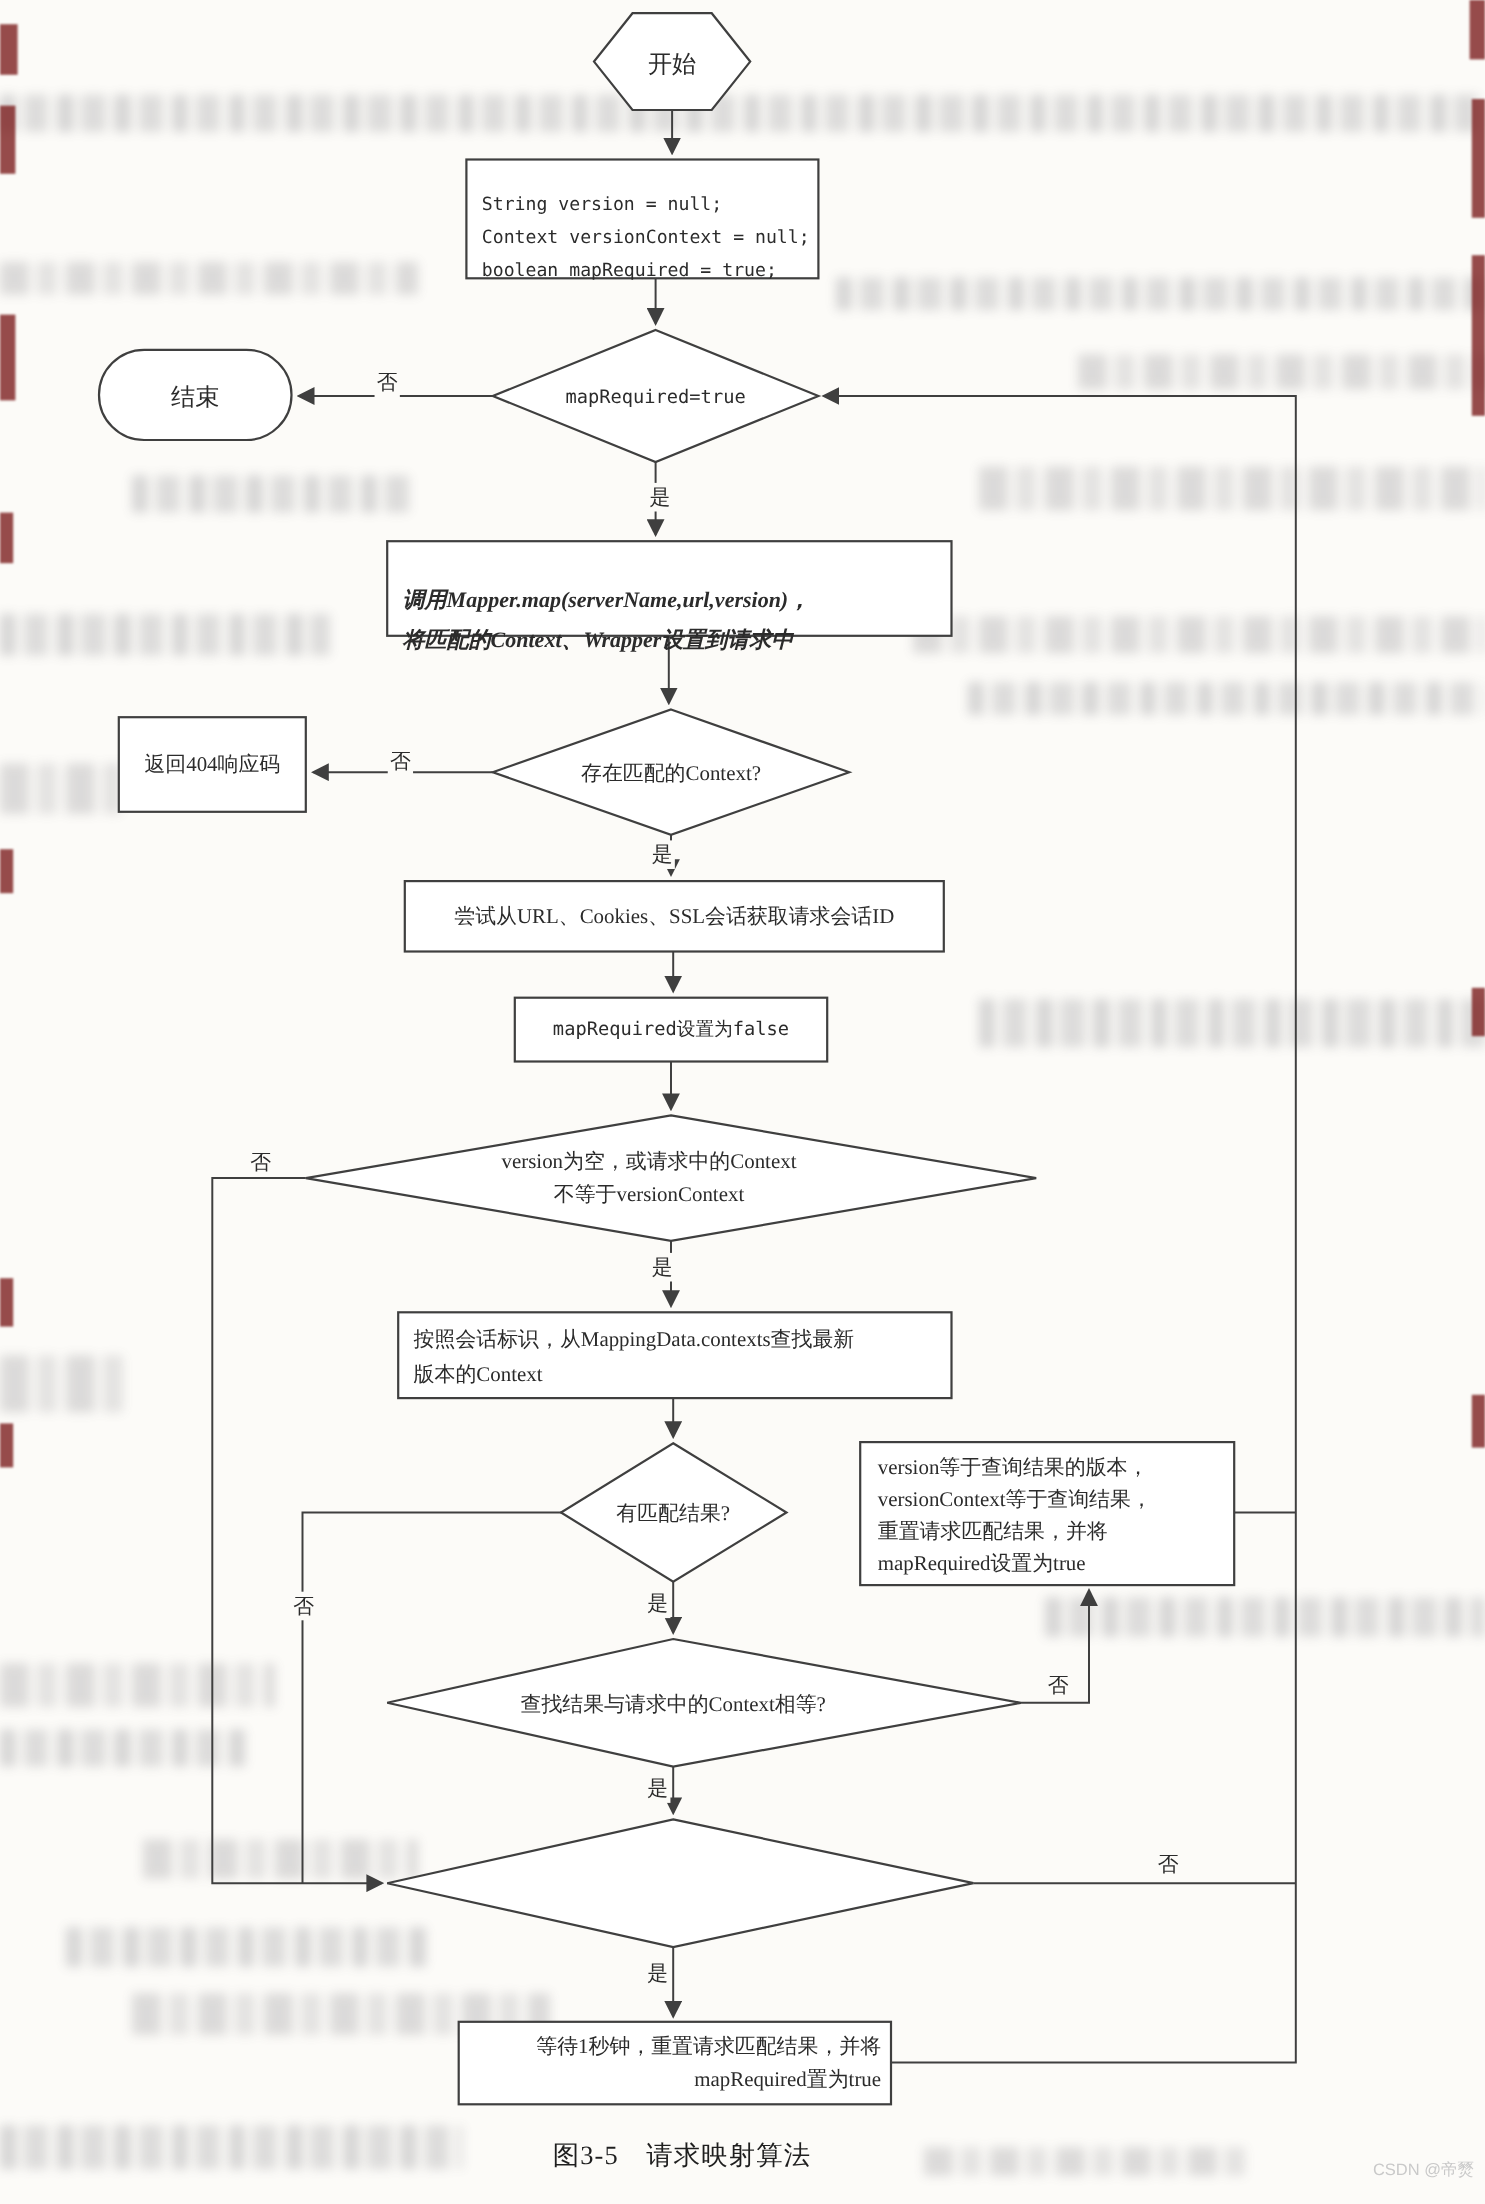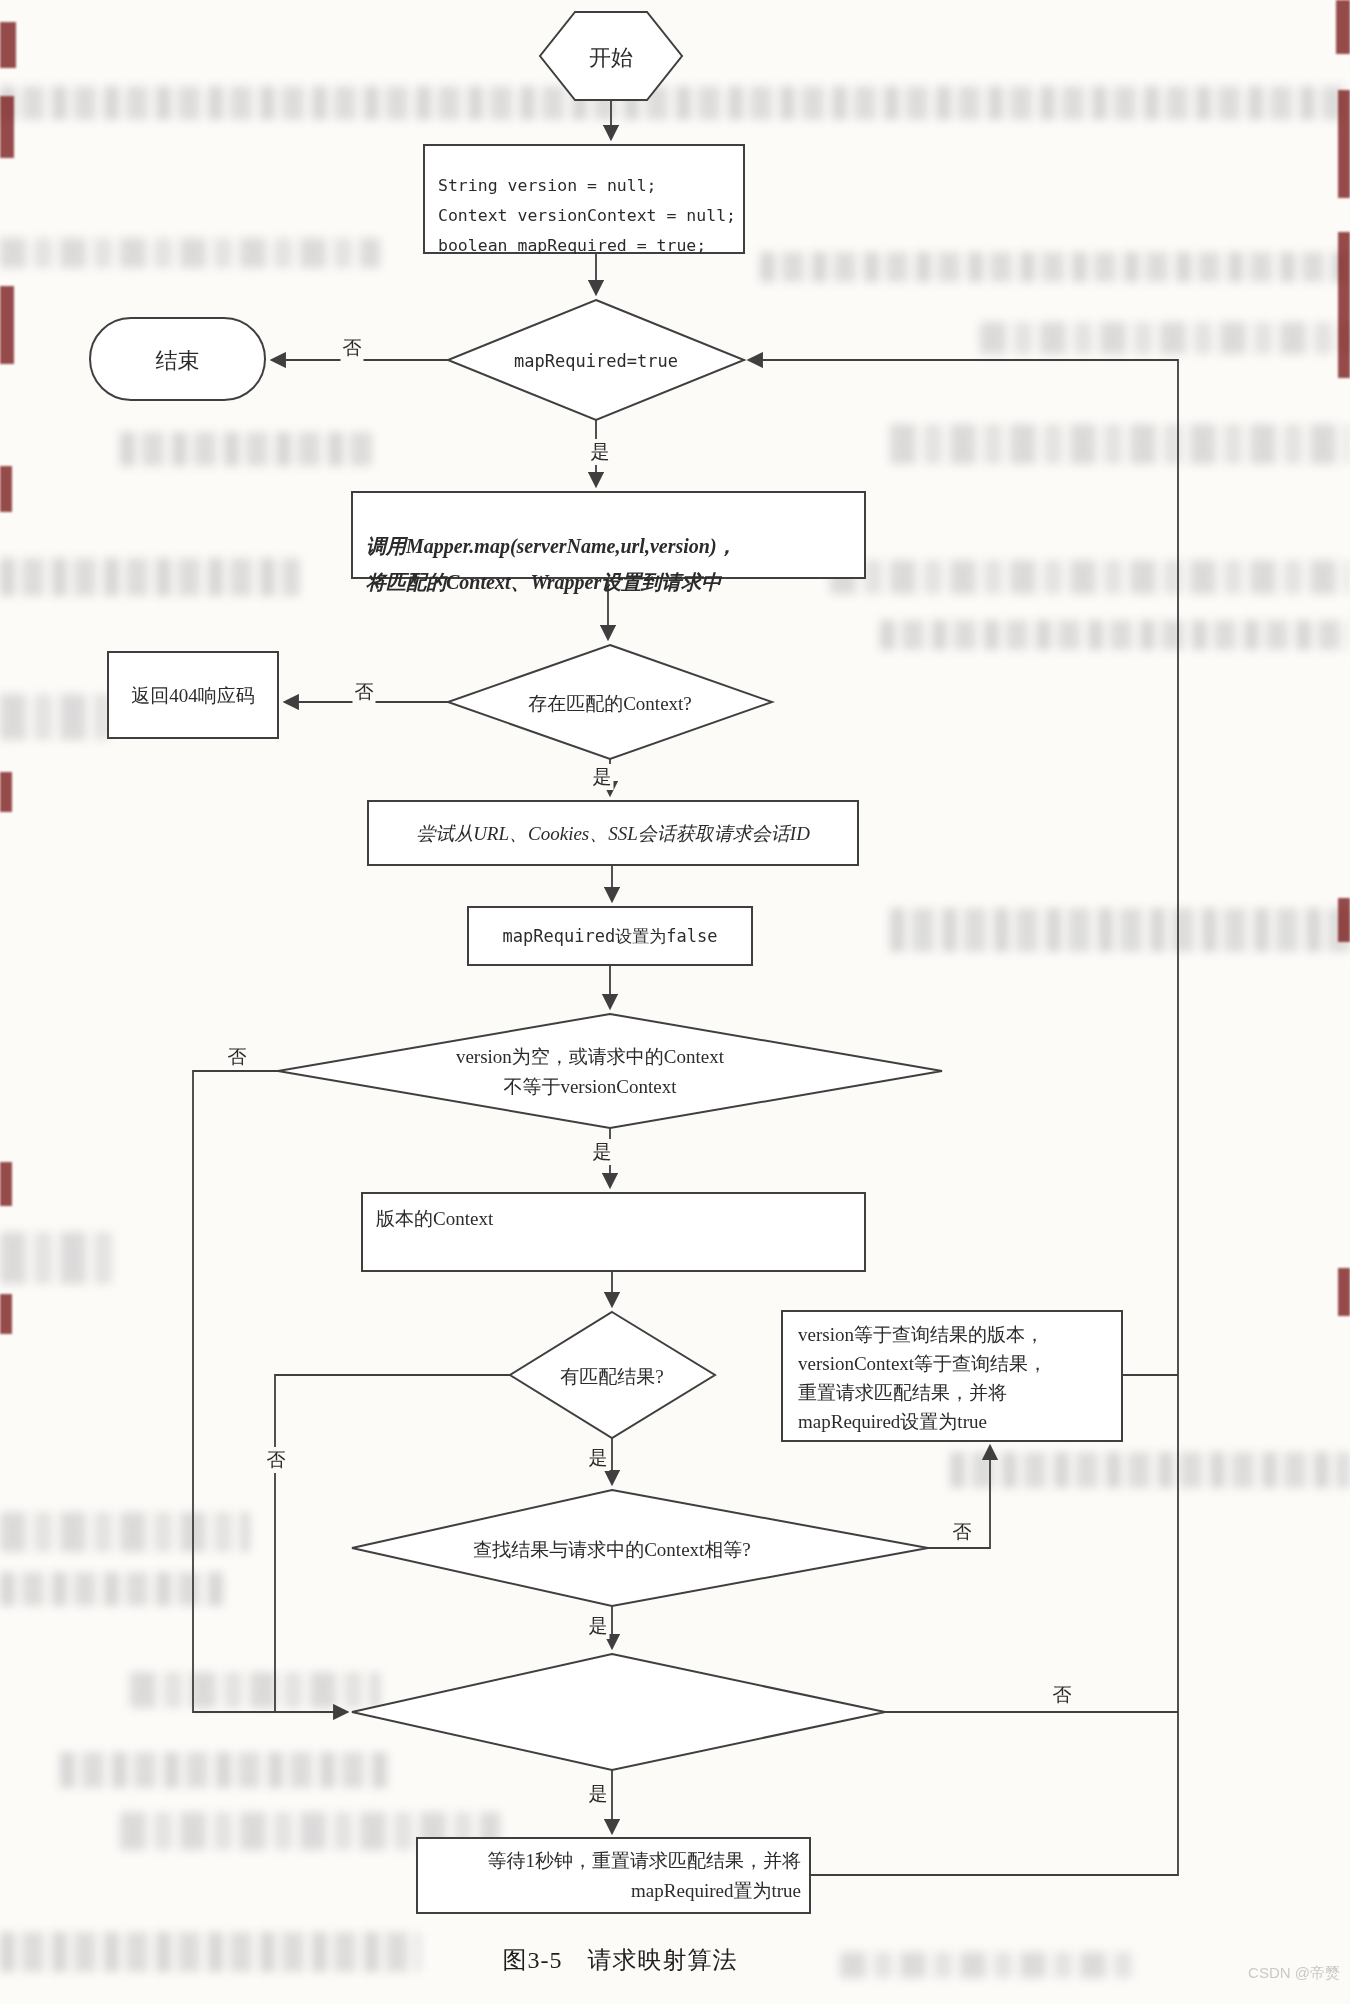--- a/index.html
+++ b/index.html
@@ -133,30 +133,31 @@
 
   <div class="txt serif bold" style="left:366px;top:528px;width:490px;font-size:20px;line-height:36px;font-style:italic;">
     <div>调用Mapper.map(serverName,url,version)，</div>
     <div>将匹配的Context、Wrapper设置到请求中</div>
   </div>
 
   <div class="txt serif center" style="left:460px;top:690px;width:300px;font-size:19px;">存在匹配的Context?</div>
 
   <div class="txt serif center" style="left:108px;top:682px;width:170px;font-size:19px;">返回404响应码</div>
 
-  <div class="txt serif center" style="left:372px;top:820px;width:482px;font-size:19px;font-style:italic;">尝试从URL、Cookies、SSL会话获取请求会话ID</div>
+  <div class="txt serif center" style="left:372px;top:820px;width:482px;font-size:19px;">尝试从URL、Cookies、SSL会话获取请求会话ID</div>
 
   <div class="txt mono center" style="left:468px;top:924px;width:284px;font-size:17px;">mapRequired设置为false</div>
 
   <div class="txt serif center" style="left:340px;top:1042px;width:500px;font-size:19px;line-height:30px;">
     <div>version为空，或请求中的Context</div>
     <div>不等于versionContext</div>
   </div>
 
   <div class="txt serif" style="left:376px;top:1203px;width:480px;font-size:19px;line-height:31px;">
+    <div>按照会话标识，从MappingData.contexts查找最新</div>
     <div>版本的Context</div>
   </div>
 
   <div class="txt serif center" style="left:512px;top:1363px;width:200px;font-size:19px;">有匹配结果?</div>
 
   <div class="txt serif" style="left:798px;top:1320px;width:312px;font-size:19px;line-height:29px;">
     <div>version等于查询结果的版本，</div>
     <div>versionContext等于查询结果，</div>
     <div>重置请求匹配结果，并将</div>
     <div>mapRequired设置为true</div>

